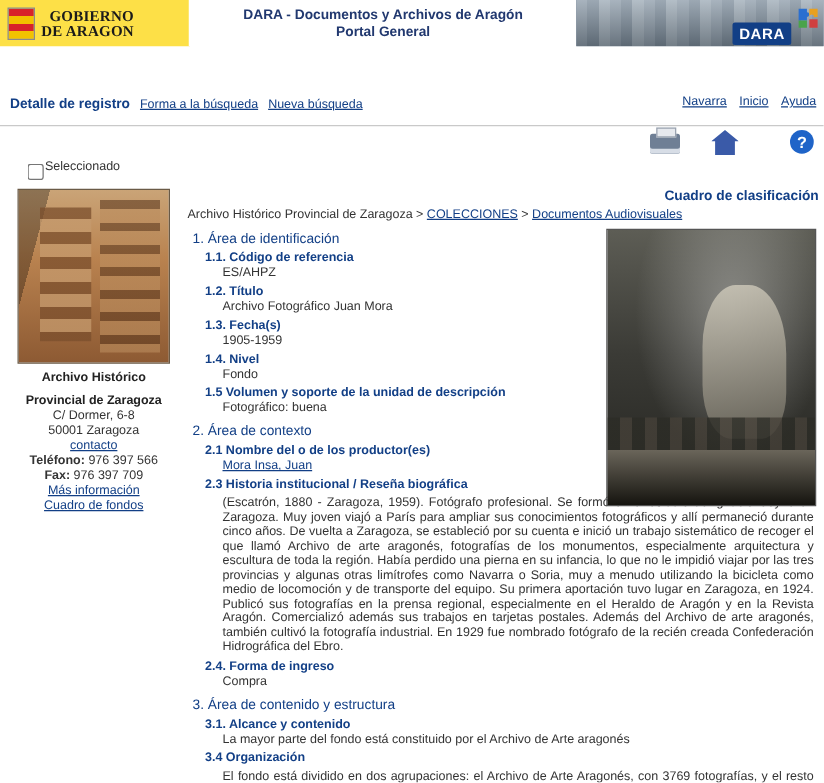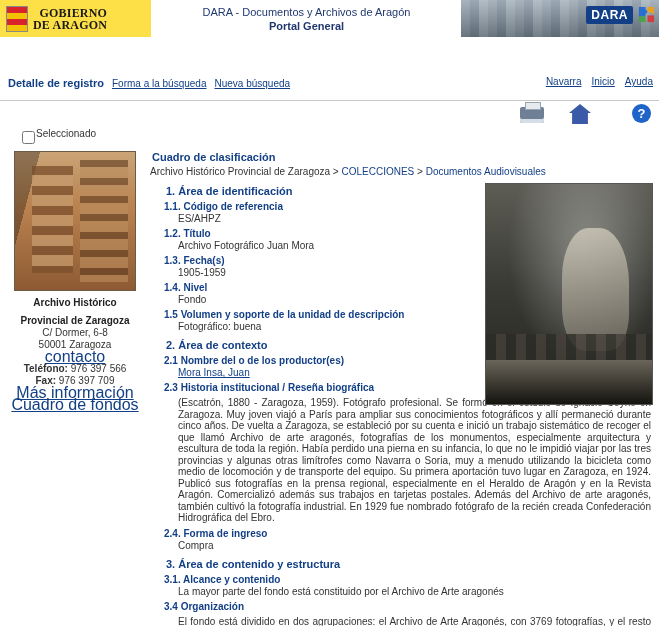--- a/index.html
+++ b/index.html
@@ -51,21 +51,21 @@
     flex: 1;
     background: #ffffff;
     display: flex;
     flex-direction: column;
     justify-content: center;
     align-items: center;
     color: #22397a;
   }
   .dara-title {
     font-size: 11px;
-    font-weight: normal;
+    font-weight: bold;
     color: #21386f;
     line-height: 14px;
   }
   .dara-sub {
     font-size: 11px;
     font-weight: bold;
     color: #21386f;
     line-height: 14px;
   }
   .banner-block {
@@ -75,21 +75,21 @@
     overflow: hidden;
   }
   .banner-img {
     position: absolute; inset: 0;
     background:
       linear-gradient(180deg, rgba(255,255,255,.25), rgba(0,0,0,.25)),
       repeating-linear-gradient(90deg,#8b9aa8 0 9px,#7b8b9a 9px 18px,#9aa8b4 18px 27px);
   }
   .dara-badge {
     position: absolute;
-    right: 26px; top: 6px;
+    right: 26px; top: 18px;
     background: #123f86;
     color: #fff;
     font-weight: bold;
     font-size: 12px;
     padding: 2px 5px;
     border-radius: 2px;
     letter-spacing: .5px;
   }
   .puzzle-icon {
     position: absolute;
@@ -213,55 +213,57 @@
     font-weight: bold;
     color: #222;
     line-height: 12px;
   }
   .arch-line {
     font-size: 10px;
     color: #333;
     line-height: 12px;
   }
   .arch-link {
-    font-size: 16px;
+    font-size: 10px;
     color: #123f86;
     text-decoration: underline;
     cursor: pointer;
     line-height: 12px;
     display: block;
   }
   .bold { font-weight: bold; }
 
   .right-col {
     flex: 1;
     padding-left: 10px;
     position: relative;
   }
 
   h1.cuadro {
     font-size: 11px;
     font-weight: bold;
     color: #123f86;
     margin: 0 0 3px 2px;
+    text-align: right;
   }
   .breadcrumb {
     font-size: 10px;
     color: #333;
     margin-bottom: 8px;
   }
   .breadcrumb a {
     color: #123f86;
+    text-decoration: underline;
     cursor: pointer;
   }
   .sect-title {
     font-size: 11px;
-    font-weight: bold;
-    color: #123f86;
-    margin: 6px 0 4px 16px;
+    font-weight: normal;
+    color: #123f86;
+    margin: 6px 0 4px 4px;
   }
   .field {
     margin: 0 0 3px 0;
     padding-left: 14px;
   }
   .field .fl {
     font-size: 10px;
     font-weight: bold;
     color: #123f86;
     display: block;

